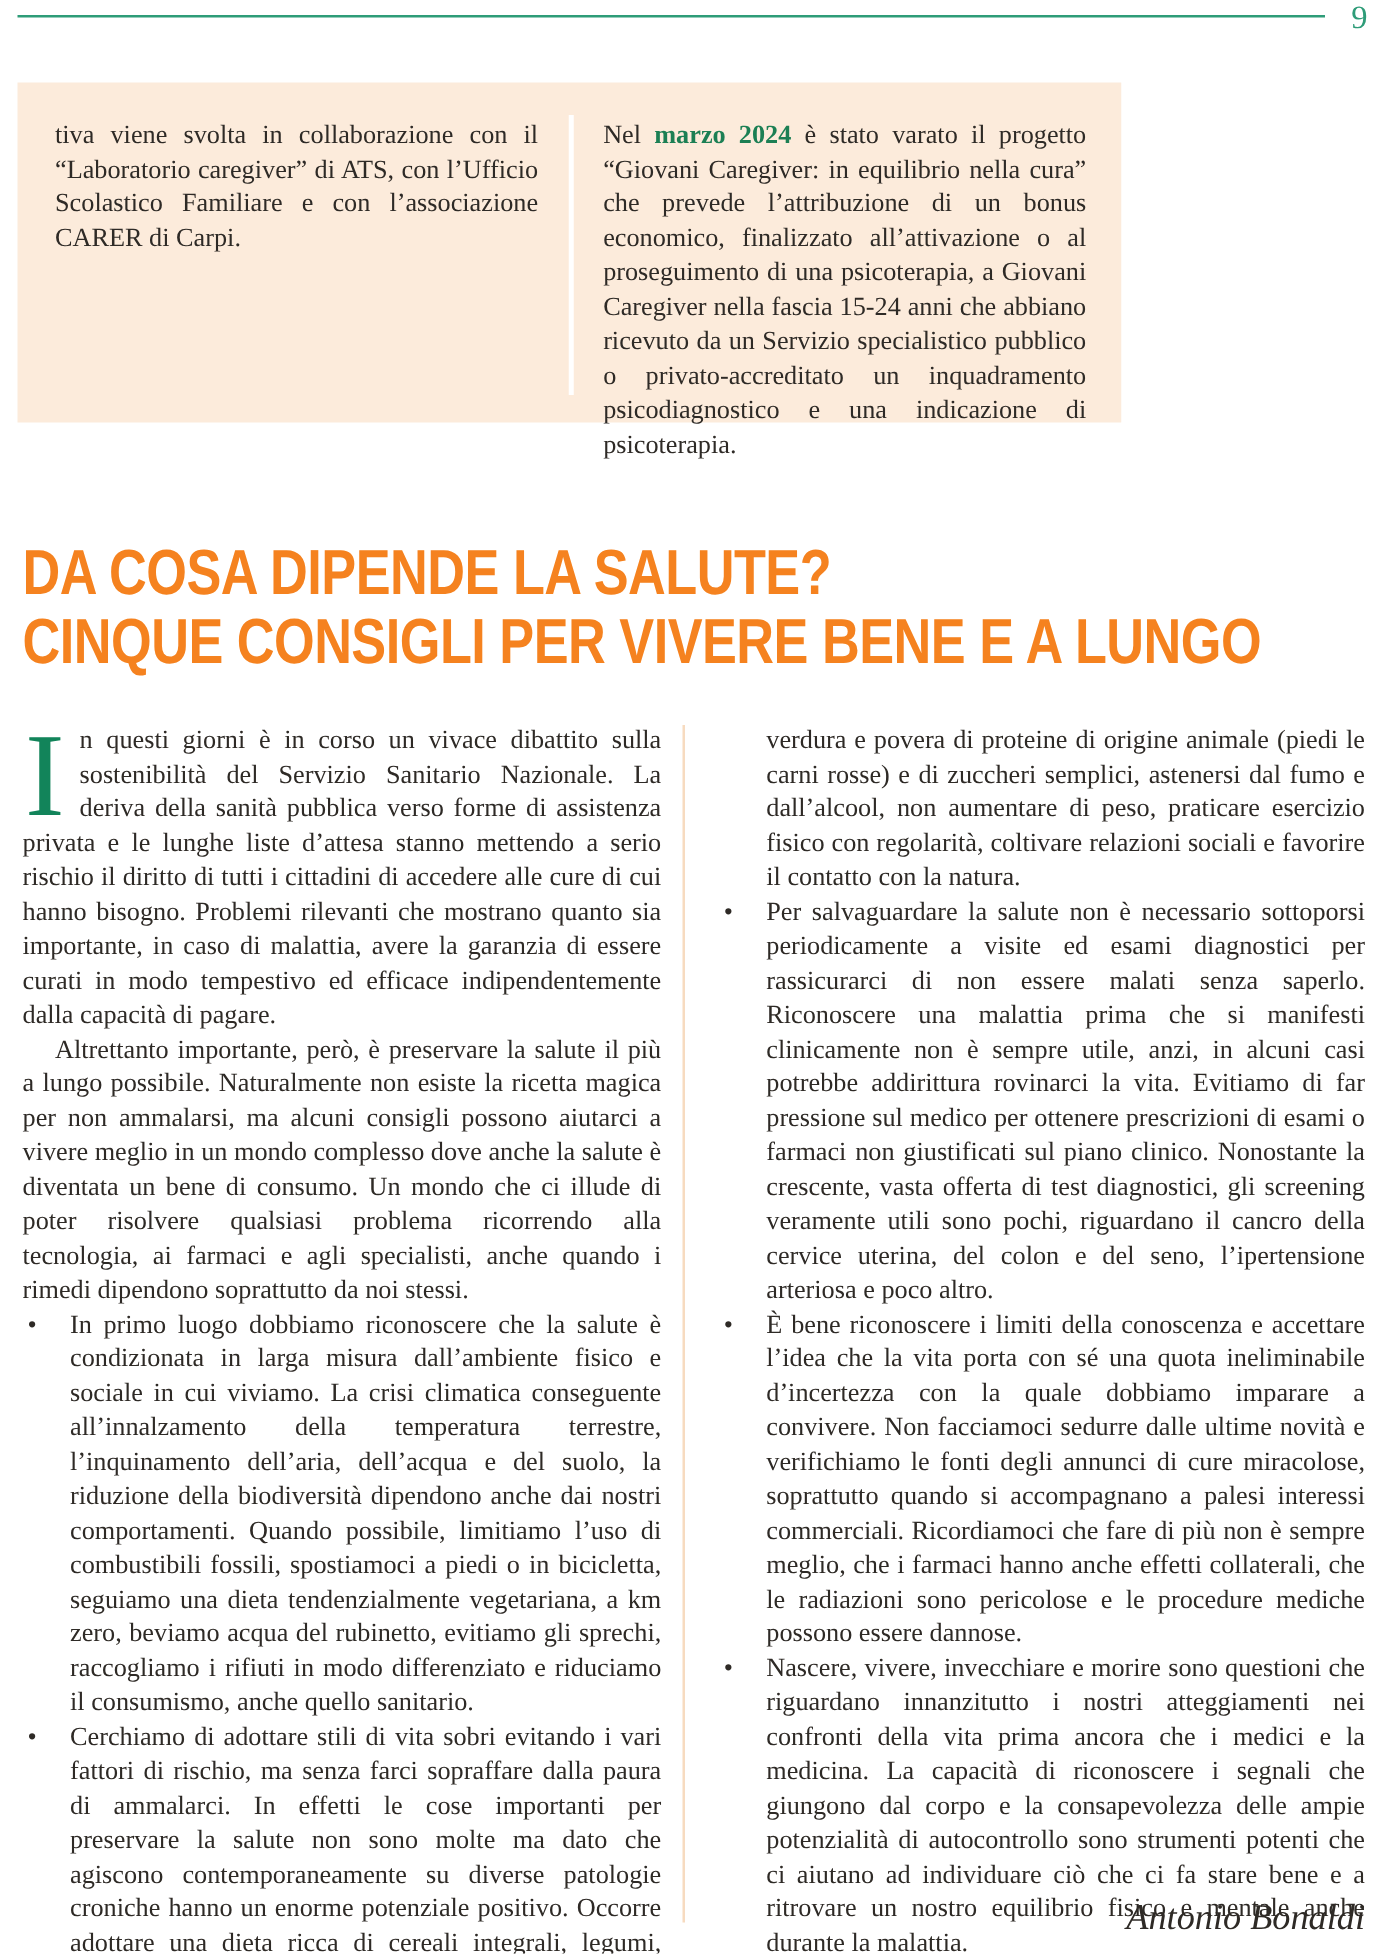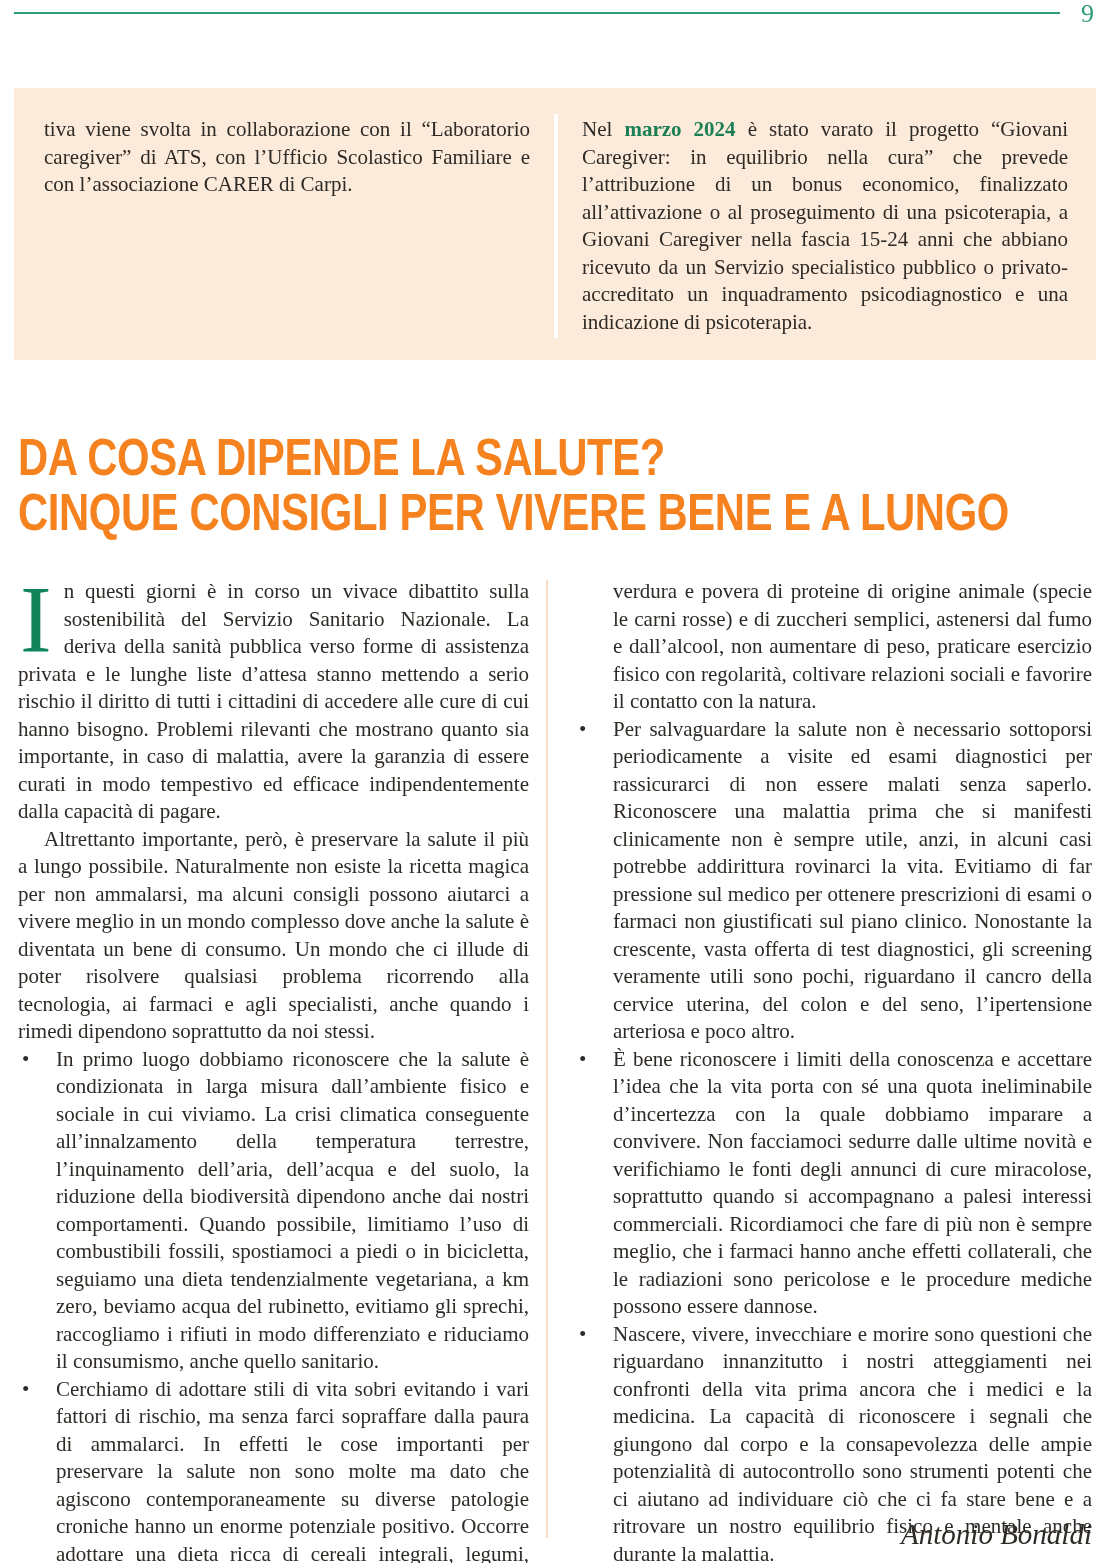--- a/index.html
+++ b/index.html
@@ -19,22 +19,22 @@
     width: 1046px; height: 2px; background: #2e9c78;
   }
   .page-number {
     position: absolute; top: 0px; right: 16px;
     font-size: 26px; line-height: 28px; color: #2e9c78;
     font-family: "Liberation Serif", serif;
   }
 
   
   .intro-box {
-    position: absolute; left: 14px; top: 88px;
-    width: 1082px; height: 272px;
+    position: absolute; left: 14px; top: 66px;
+    width: 883px; height: 272px;
     background: #fcebdb;
     box-sizing: border-box;
     padding: 28px 28px 20px 30px;
     display: flex;
   }
   .intro-col {
     flex: 1 1 0;
     font-size: 21px; line-height: 27.5px;
     text-align: justify;
     hyphens: auto; -webkit-hyphens: auto;
@@ -127,21 +127,21 @@
   <div class="body-col left">
     <p><span class="dropcap">I</span><span>n questi giorni è in corso un vivace dibattito sulla sostenibilità del Servizio Sanitario Nazionale. La deriva della sanità pubblica verso forme di assistenza privata e le lunghe liste d’attesa stanno mettendo a serio rischio il diritto di tutti i cittadini di accedere alle cure di cui hanno bisogno. Problemi rilevanti che mostrano quanto sia importante, in caso di malattia, avere la garanzia di essere curati in modo tempestivo ed efficace indipendentemente dalla capacità di pagare.</span></p>
     <p class="indent">Altrettanto importante, però, è preservare la salute il più a lungo possibile. Naturalmente non esiste la ricetta magica per non ammalarsi, ma alcuni consigli possono aiutarci a vivere meglio in un mondo complesso dove anche la salute è diventata un bene di consumo. Un mondo che ci illude di poter risolvere qualsiasi problema ricorrendo alla tecnologia, ai farmaci e agli specialisti, anche quando i rimedi dipendono soprattutto da noi stessi.</p>
     <ul class="bullets">
       <li>In primo luogo dobbiamo riconoscere che la salute è condizionata in larga misura dall’ambiente fisico e sociale in cui viviamo. La crisi climatica conseguente all’innalzamento della temperatura terrestre, l’inquinamento dell’aria, dell’acqua e del suolo, la riduzione della biodiversità dipendono anche dai nostri comportamenti. Quando possibile, limitiamo l’uso di combustibili fossili, spostiamoci a piedi o in bicicletta, seguiamo una dieta tendenzialmente vegetariana, a km zero, beviamo acqua del rubinetto, evitiamo gli sprechi, raccogliamo i rifiuti in modo differenziato e riduciamo il consumismo, anche quello sanitario.</li>
       <li>Cerchiamo di adottare stili di vita sobri evitando i vari fattori di rischio, ma senza farci sopraffare dalla paura di ammalarci. In effetti le cose importanti per preservare la salute non sono molte ma dato che agiscono contemporaneamente su diverse patologie croniche hanno un enorme potenziale positivo. Occorre adottare una dieta ricca di cereali integrali, legumi, frutta e</li>
     </ul>
   </div>
 
   <div class="body-col right">
-    <p class="continuation">verdura e povera di proteine di origine animale (specie le carni rosse) e di zuccheri semplici, astenersi dal fumo e dall’alcool, non aumentare di peso, praticare esercizio fisico con regolarità, coltivare relazioni sociali e favorire il contatto con la natura.</p>
+    <p class="continuation">verdura e povera di proteine di origine animale (piedi le carni rosse) e di zuccheri semplici, astenersi dal fumo e dall’alcool, non aumentare di peso, praticare esercizio fisico con regolarità, coltivare relazioni sociali e favorire il contatto con la natura.</p>
     <ul class="bullets">
       <li>Per salvaguardare la salute non è necessario sottoporsi periodicamente a visite ed esami diagnostici per rassicurarci di non essere malati senza saperlo. Riconoscere una malattia prima che si manifesti clinicamente non è sempre utile, anzi, in alcuni casi potrebbe addirittura rovinarci la vita. Evitiamo di far pressione sul medico per ottenere prescrizioni di esami o farmaci non giustificati sul piano clinico. Nonostante la crescente, vasta offerta di test diagnostici, gli screening veramente utili sono pochi, riguardano il cancro della cervice uterina, del colon e del seno, l’ipertensione arteriosa e poco altro.</li>
       <li>È bene riconoscere i limiti della conoscenza e accettare l’idea che la vita porta con sé una quota ineliminabile d’incertezza con la quale dobbiamo imparare a convivere. Non facciamoci sedurre dalle ultime novità e verifichiamo le fonti degli annunci di cure miracolose, soprattutto quando si accompagnano a palesi interessi commerciali. Ricordiamoci che fare di più non è sempre meglio, che i farmaci hanno anche effetti collaterali, che le radiazioni sono pericolose e le procedure mediche possono essere dannose.</li>
       <li>Nascere, vivere, invecchiare e morire sono questioni che riguardano innanzitutto i nostri atteggiamenti nei confronti della vita prima ancora che i medici e la medicina. La capacità di riconoscere i segnali che giungono dal corpo e la consapevolezza delle ampie potenzialità di autocontrollo sono strumenti potenti che ci aiutano ad individuare ciò che ci fa stare bene e a ritrovare un nostro equilibrio fisico e mentale anche durante la malattia.</li>
     </ul>
   </div>
 
   <div class="signature">Antonio Bonaldi</div>
 
 </div>

